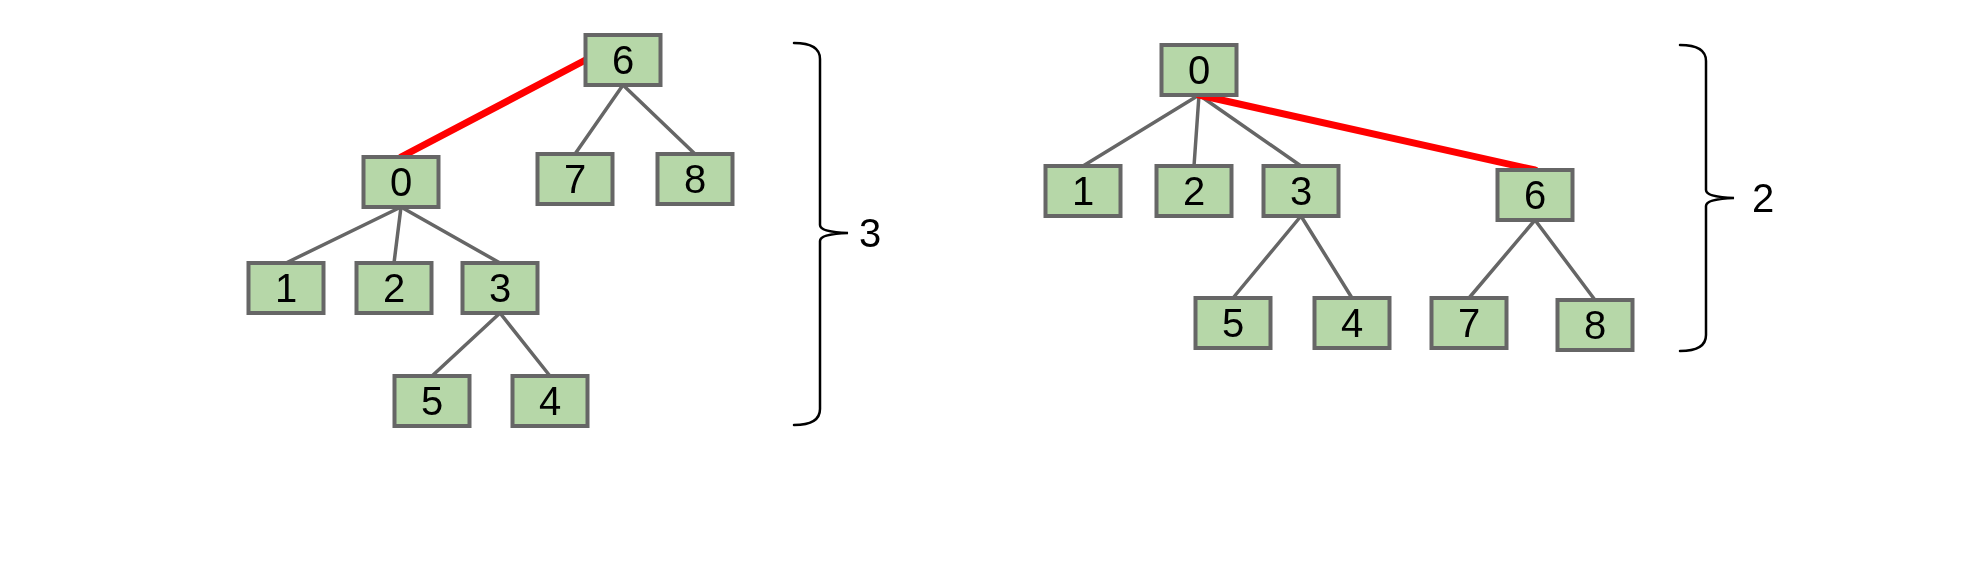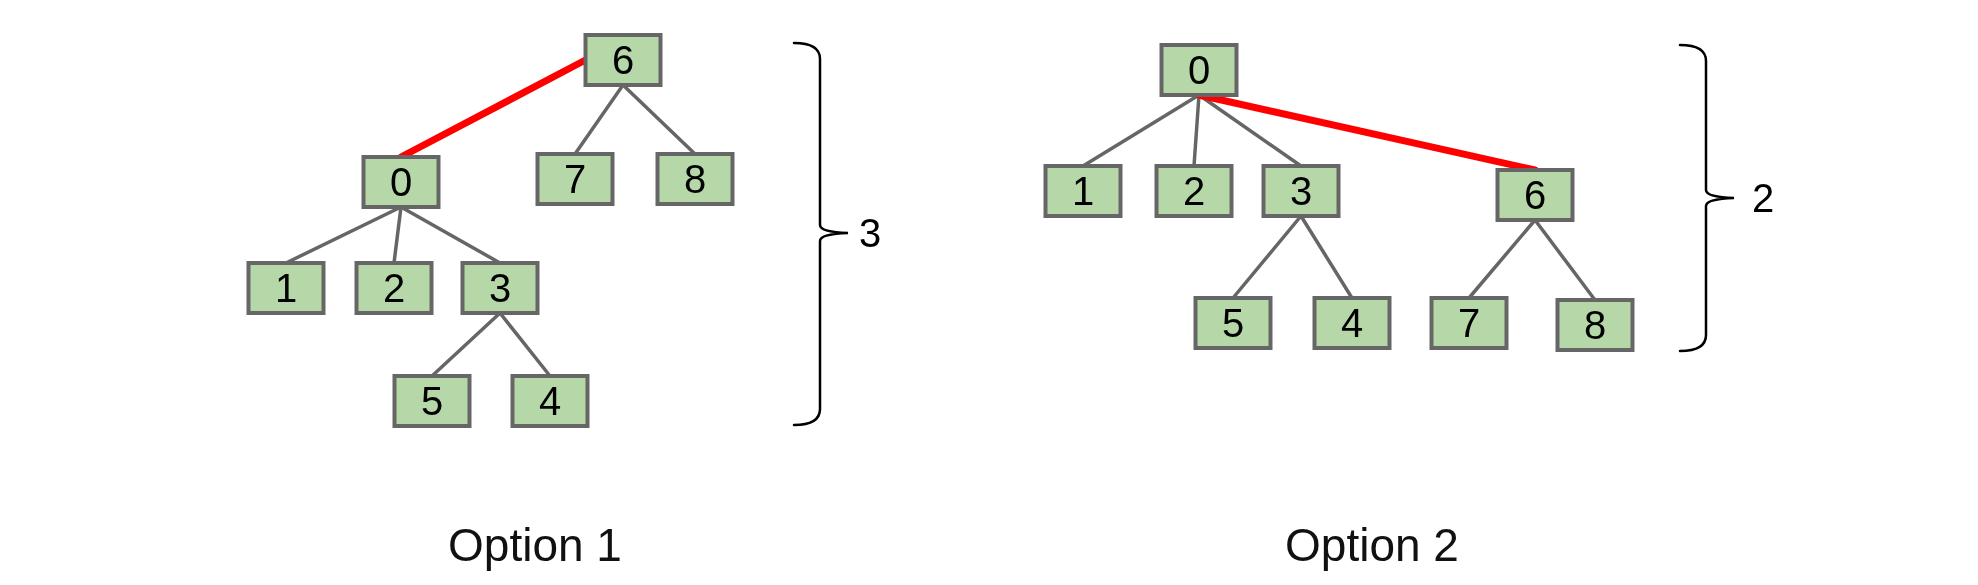--- a/index.html
+++ b/index.html
@@ -121,15 +121,13 @@
           <text x="1469" y="337" text-anchor="middle" font-size="40" fill="#000000" class="node-label">7</text>
         </g>
         <g>
           <rect x="1557.5" y="300" width="75" height="50" fill="#b6d7a8" stroke="#666666" stroke-width="4"></rect>
           <text x="1595" y="339" text-anchor="middle" font-size="40" fill="#000000" class="node-label">8</text>
         </g>
         <path d="M 1680 45 Q 1706 45 1706 61 L 1706 190 Q 1706 197 1734 198 Q 1706 199 1706 206 L 1706 335 Q 1706 351 1680 351" fill="none" stroke="#000000" stroke-width="2.5" stroke-linecap="round"></path>
         <text x="1763" y="212" text-anchor="middle" font-size="40" fill="#000000" class="node-label">2</text>
       </g>
     </svg>
-  <div class="caption" id="caption-1">Option 1</div>
-  <div class="caption" id="caption-2">Option 2</div>
 </div>
 
 </body></html>

